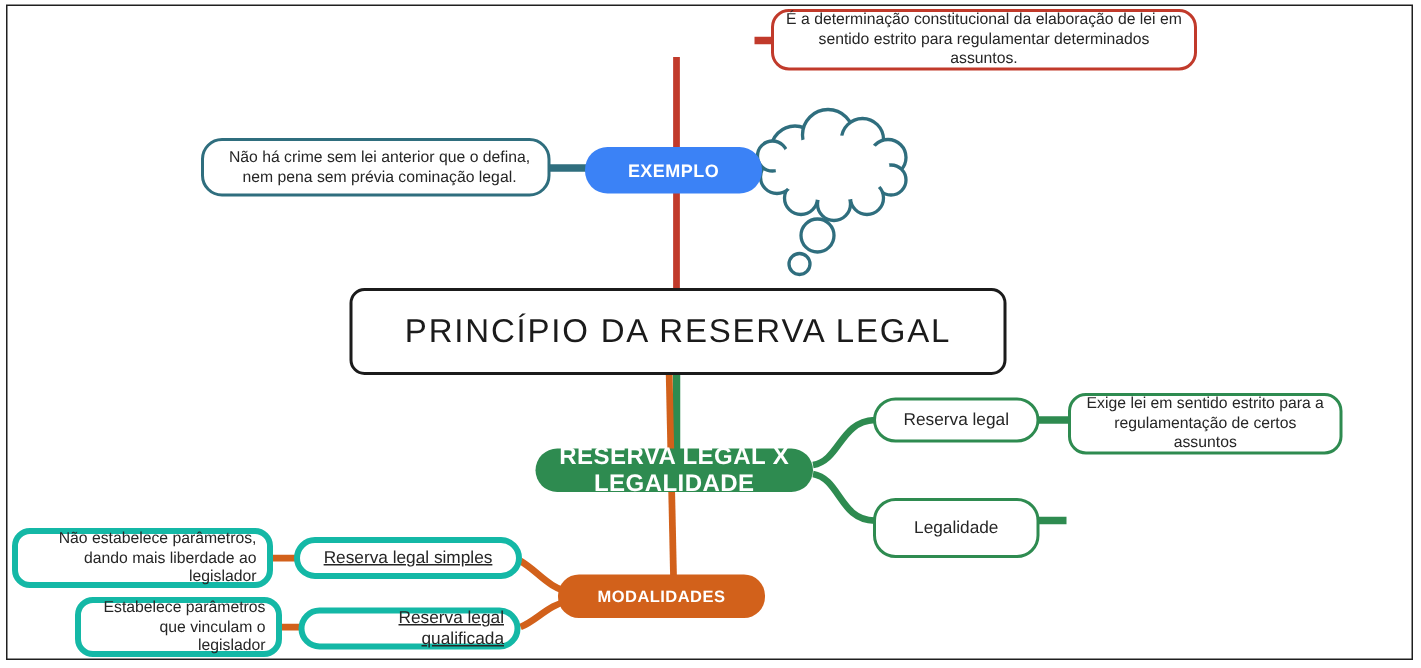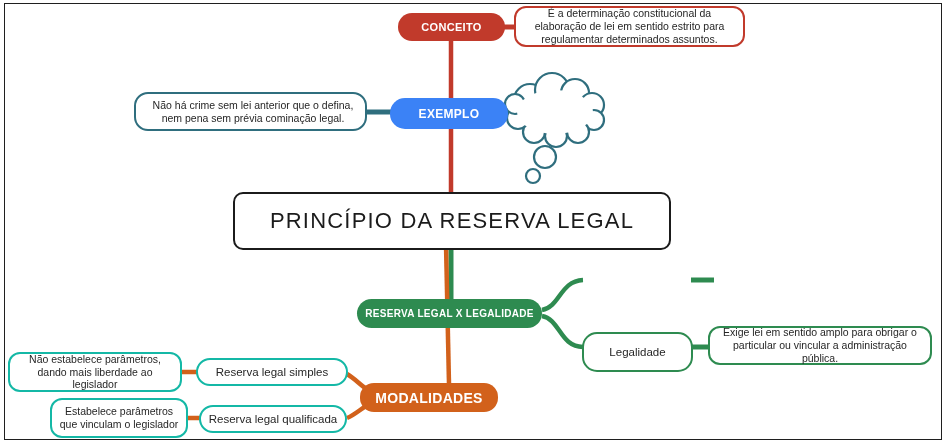--- a/index.html
+++ b/index.html
@@ -9,49 +9,49 @@
   }
   .frame{position:absolute;left:4px;top:3px;right:5px;bottom:5px;border:1.5px solid #1f1f1f;}
   .wires{position:absolute;left:0;top:0;width:947px;height:445px;}
 
   .node{
     position:absolute;display:flex;align-items:center;justify-content:center;
     color:#ffffff;font-weight:bold;letter-spacing:.3px;text-align:center;
   }
   .node-conceito{left:398px;top:13px;width:107px;height:28px;background:#c13a2b;border-radius:14px;font-size:11px;}
   .node-exemplo{left:390px;top:98px;width:118px;height:31px;background:#3b82f6;border-radius:15px;font-size:12px;}
-  .node-comparacao{left:357px;top:299px;width:185px;height:29px;background:#2e8b50;border-radius:15px;font-size:10px;}
-  .node-modalidades{left:360px;top:383px;width:138px;height:29px;background:#d2611b;border-radius:14px;font-size:14px;}
+  .node-comparacao{left:357px;top:299px;width:185px;height:29px;background:#2e8b50;border-radius:15px;font-size:16px;}
+  .node-modalidades{left:372px;top:383px;width:138px;height:29px;background:#d2611b;border-radius:14px;font-size:11px;}
 
   .central{
     position:absolute;left:233px;top:192px;width:434px;height:54px;
     background:#fff;border:2.5px solid #1b1b1b;border-radius:10px;
     display:flex;align-items:center;justify-content:center;
     font-size:22px;letter-spacing:1.2px;color:#1b1b1b;
   }
 
   .box{
     position:absolute;background:#fff;display:flex;align-items:center;justify-content:center;
     text-align:center;color:#262626;font-size:10.5px;line-height:1.22;padding:2px 7px;box-sizing:border-box;
   }
   .box-red{border:2px solid #c13a2b;border-radius:12px;}
   .box-teal{border:2px solid #2f6e7e;border-radius:14px;}
   .box-green{border:2px solid #2e8b50;}
-  .box-orange{border:2px solid #14b8a6;border-radius:12px;}
+  .box-orange{border:4px solid #14b8a6;border-radius:12px;text-align:right;}
 
-  .b-conceito-desc{left:514px;top:6px;width:231px;height:41px;}
+  .b-conceito-desc{left:514px;top:6px;width:284px;height:41px;}
   .b-exemplo-note{left:134px;top:92px;width:233px;height:39px;padding-left:12px;}
 
   .pill-green{border-radius:15px;font-size:11.5px;}
   .b-rl-term{left:582px;top:265px;width:111px;height:30px;}
   .b-rl-desc{left:712px;top:262px;width:183px;height:41px;border-radius:12px;}
   .b-leg-term{left:582px;top:332px;width:111px;height:40px;}
   .b-leg-desc{left:708px;top:326px;width:224px;height:39px;border-radius:12px;}
 
-  .pill-orange{border-radius:14px;font-size:11.5px;}
+  .pill-orange{border-radius:14px;font-size:11.5px;text-decoration:underline;}
   .b-simples-term{left:196px;top:358px;width:152px;height:28px;}
   .b-simples-desc{left:8px;top:352px;width:174px;height:40px;}
   .b-qualificada-term{left:199px;top:405px;width:148px;height:28px;}
   .b-qualificada-desc{left:50px;top:398px;width:138px;height:40px;}
 
   .cloud-text{
     position:absolute;left:513px;top:94px;width:84px;text-align:center;
     color:#262626;font-size:10.5px;line-height:1.25;
   }
 </style>
@@ -95,42 +95,42 @@
       <ellipse cx="555" cy="112" rx="38" ry="22" stroke="none"></ellipse>
       <circle cx="545" cy="157" r="11"></circle>
       <circle cx="533" cy="176" r="7"></circle>
     </g>
   </svg>
 
   <div class="central">
     <span>PRINCÍPIO DA RESERVA LEGAL</span>
   </div>
 
-  <div class="node node-conceito">
-    <span>CONCEITO</span>
-  </div>
   <div class="box box-red b-conceito-desc">
     <span>É a determinação constitucional da elaboração de lei em sentido estrito para regulamentar determinados assuntos.</span>
   </div>
 
   <div class="box box-teal b-exemplo-note">
     <span>Não há crime sem lei anterior que o defina, nem pena sem prévia cominação legal.</span>
   </div>
   <div class="node node-exemplo">
     <span>EXEMPLO</span>
   </div>
 
   <div class="node node-comparacao">
     <span>RESERVA LEGAL X LEGALIDADE</span>
   </div>
+  <div class="box box-green pill-green b-rl-term">
+    <span>Reserva legal</span>
+  </div>
+  <div class="box box-green b-rl-desc">
+    <span>Exige lei em sentido estrito para a regulamentação de certos assuntos</span>
+  </div>
   <div class="box box-green pill-green b-leg-term">
     <span>Legalidade</span>
-  </div>
-  <div class="box box-green b-leg-desc">
-    <span>Exige lei em sentido amplo para obrigar o particular ou vincular a administração pública.</span>
   </div>
 
   <div class="node node-modalidades">
     <span>MODALIDADES</span>
   </div>
   <div class="box box-orange pill-orange b-simples-term">
     <span>Reserva legal simples</span>
   </div>
   <div class="box box-orange b-simples-desc">
     <span>Não estabelece parâmetros, dando mais liberdade ao legislador</span>

